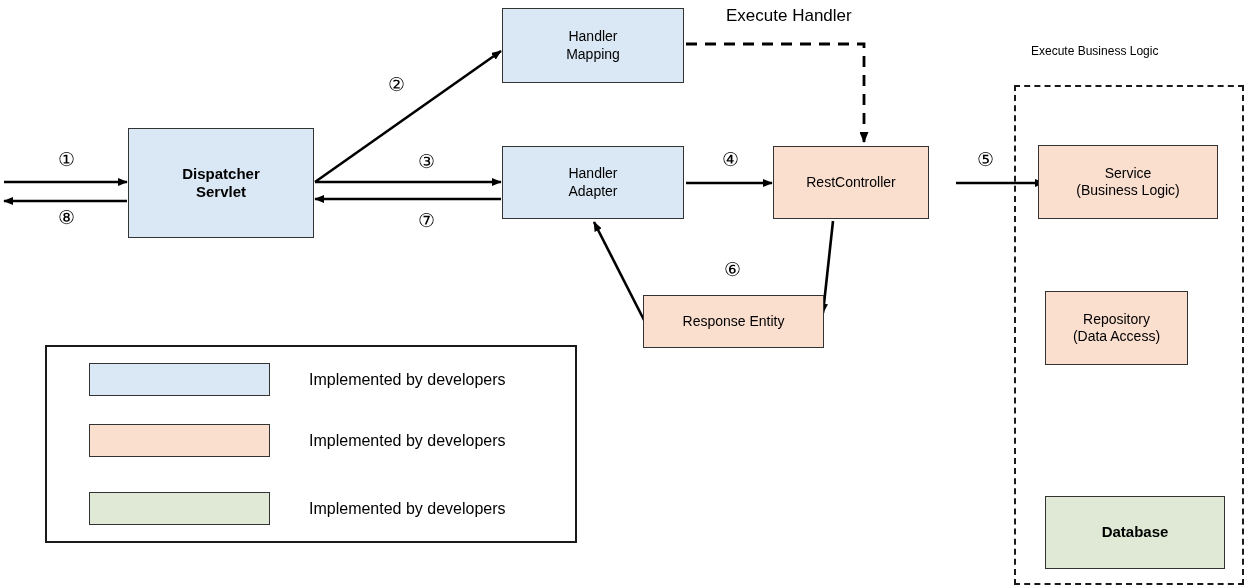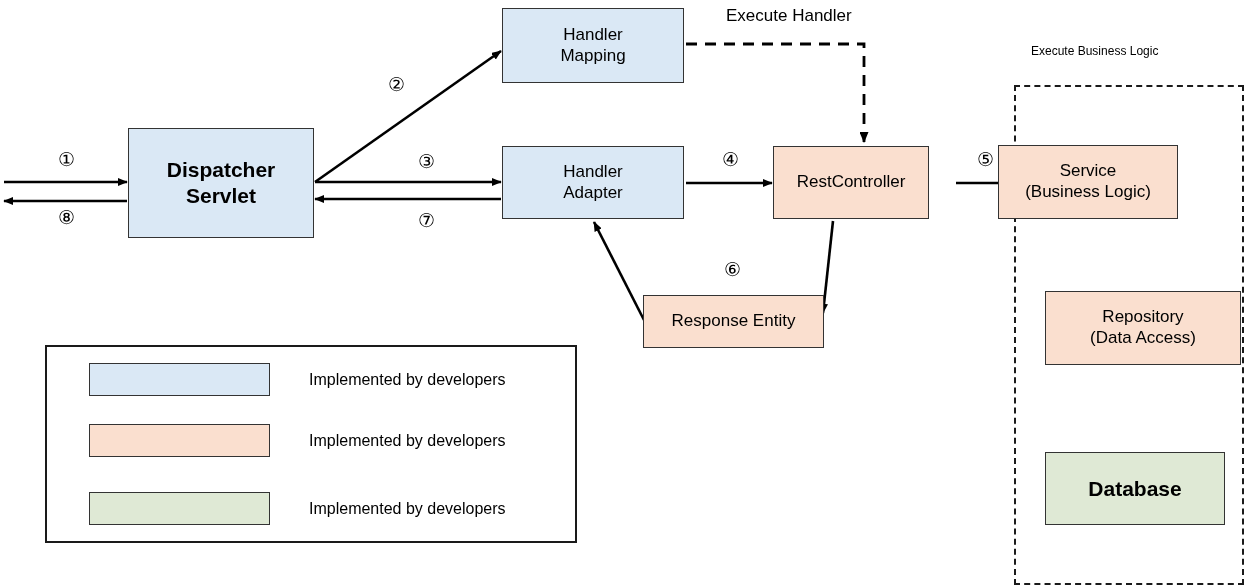--- a/index.html
+++ b/index.html
@@ -29,27 +29,27 @@
   .node {
     position: absolute;
     box-sizing: border-box;
     border: 1.6px solid #333333;
     display: flex;
     align-items: center;
     justify-content: center;
     text-align: center;
     line-height: 1.22;
     color: #000000;
-    font-size: 17px;
+    font-size: 14px;
     white-space: pre-line;
   }
   .node.blue   { background: #dae8f5; }
   .node.peach  { background: #fadfcf; }
-  .node.green  { background: #dfe9d5; }
-  .node.bold   { font-weight: bold; font-size: 21px; }
+  .node.green  { background: #dfe9d5; margin-top: 44px; }
+  .node.bold   { font-weight: bold; font-size: 15px; }
 
   .group-box {
     position: absolute;
     box-sizing: border-box;
     border: 2.5px dashed #1a1a1a;
     background: transparent;
   }
   .group-label {
     position: absolute;
     font-size: 12px;
@@ -142,24 +142,24 @@
   <div class="node blue" style="left:502px; top:8px; width:182px; height:75px;">Handler
 Mapping</div>
 
   <div class="node blue" style="left:502px; top:146px; width:182px; height:73px;">Handler
 Adapter</div>
 
   <div class="node peach" style="left:773px; top:146px; width:156px; height:73px;">RestController</div>
 
   <div class="node peach" style="left:643px; top:295px; width:181px; height:53px;">Response Entity</div>
 
-  <div class="node peach" style="left:998px; top:145px; width:180px; height:74px;">Service
+  <div class="node peach" style="left:1038px; top:145px; width:180px; height:74px;">Service
 (Business Logic)</div>
 
-  <div class="node peach" style="left:1045px; top:291px; width:196px; height:74px;">Repository
+  <div class="node peach" style="left:1045px; top:291px; width:143px; height:74px;">Repository
 (Data Access)</div>
 
   <div class="node green bold" style="left:1045px; top:452px; width:180px; height:73px;">Database</div>
 
   <div class="edge-label" style="left:726px; top:6px;">Execute Handler</div>
 
   <div class="step-num" style="left:58px; top:150px;">①</div>
   <div class="step-num" style="left:388px; top:75px;">②</div>
   <div class="step-num" style="left:418px; top:152px;">③</div>
   <div class="step-num" style="left:722px; top:150px;">④</div>

